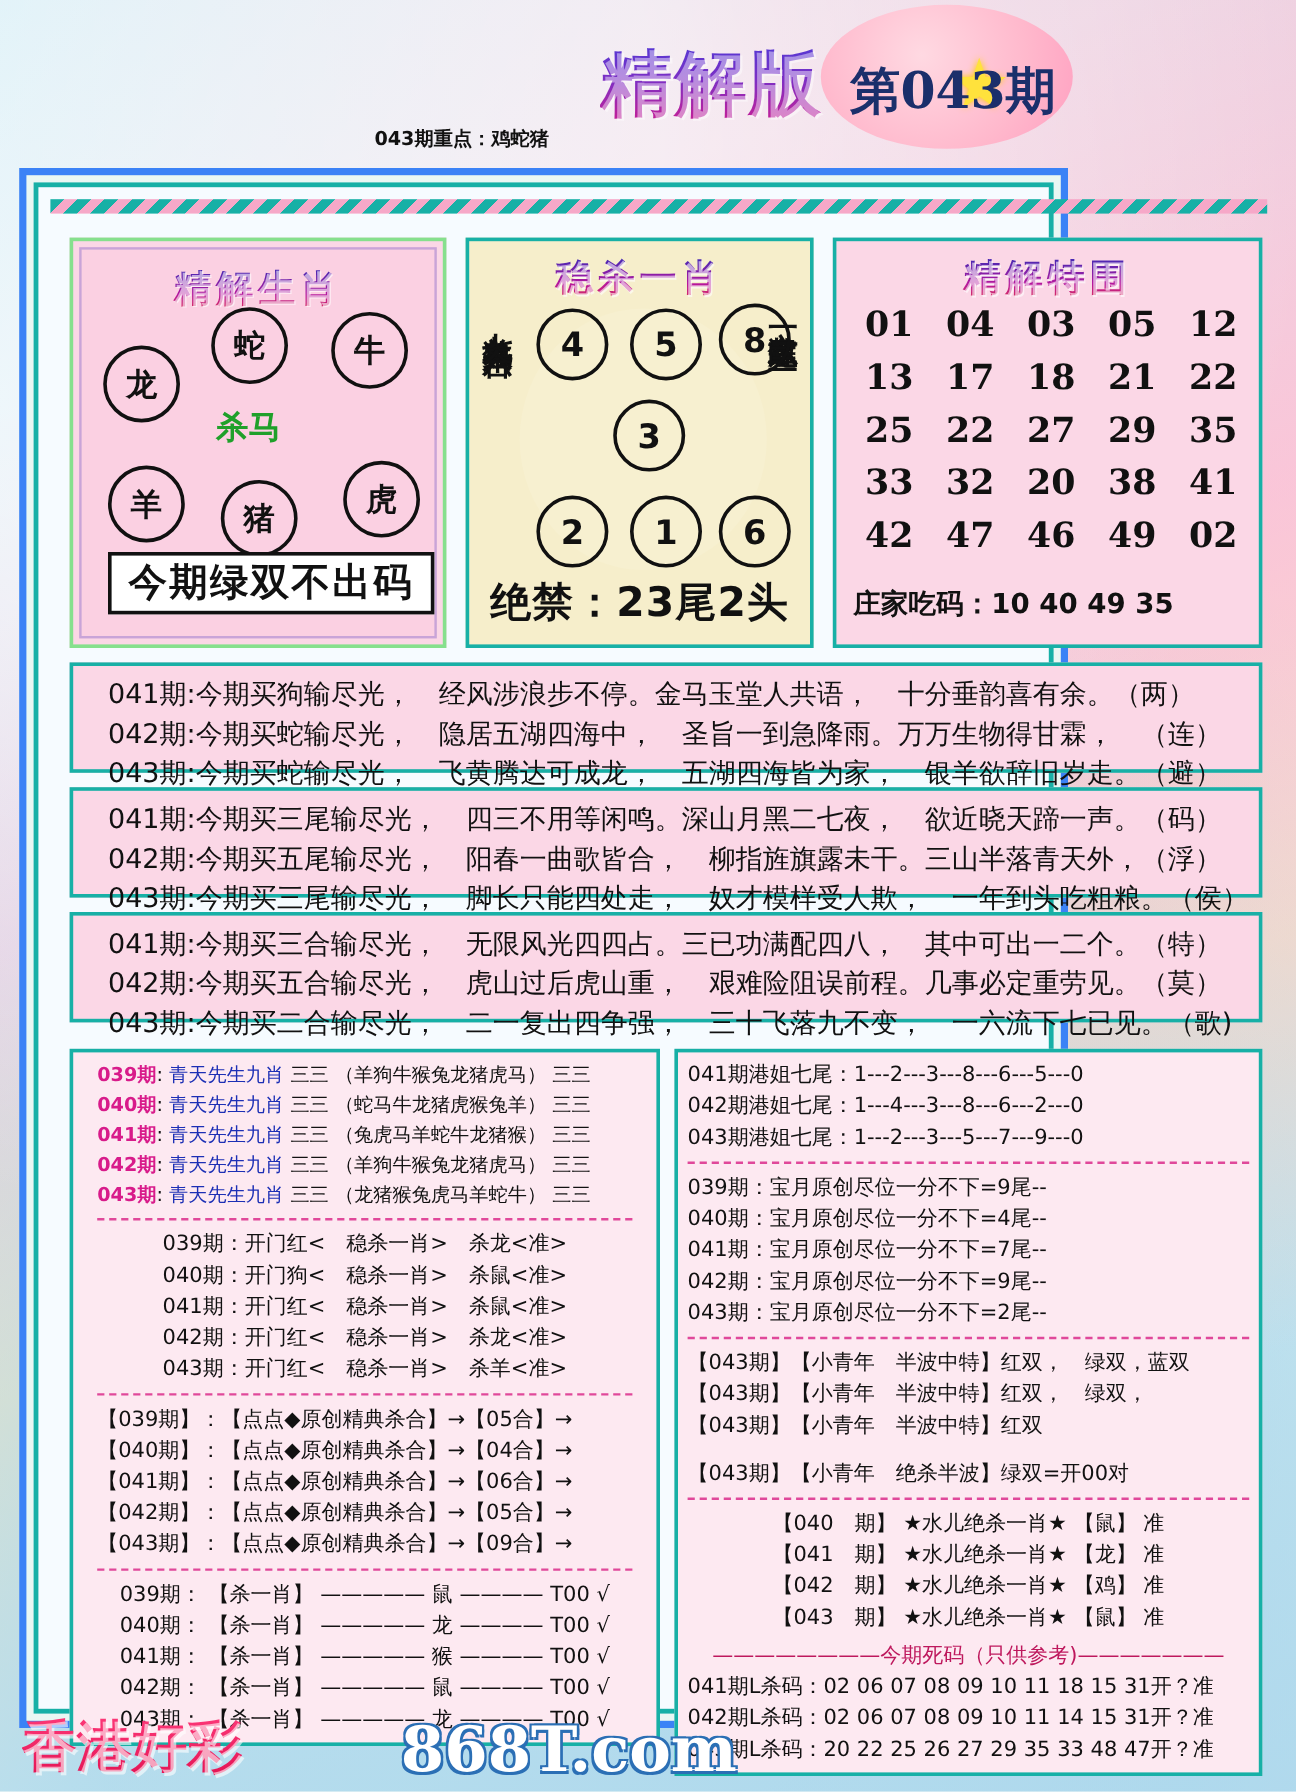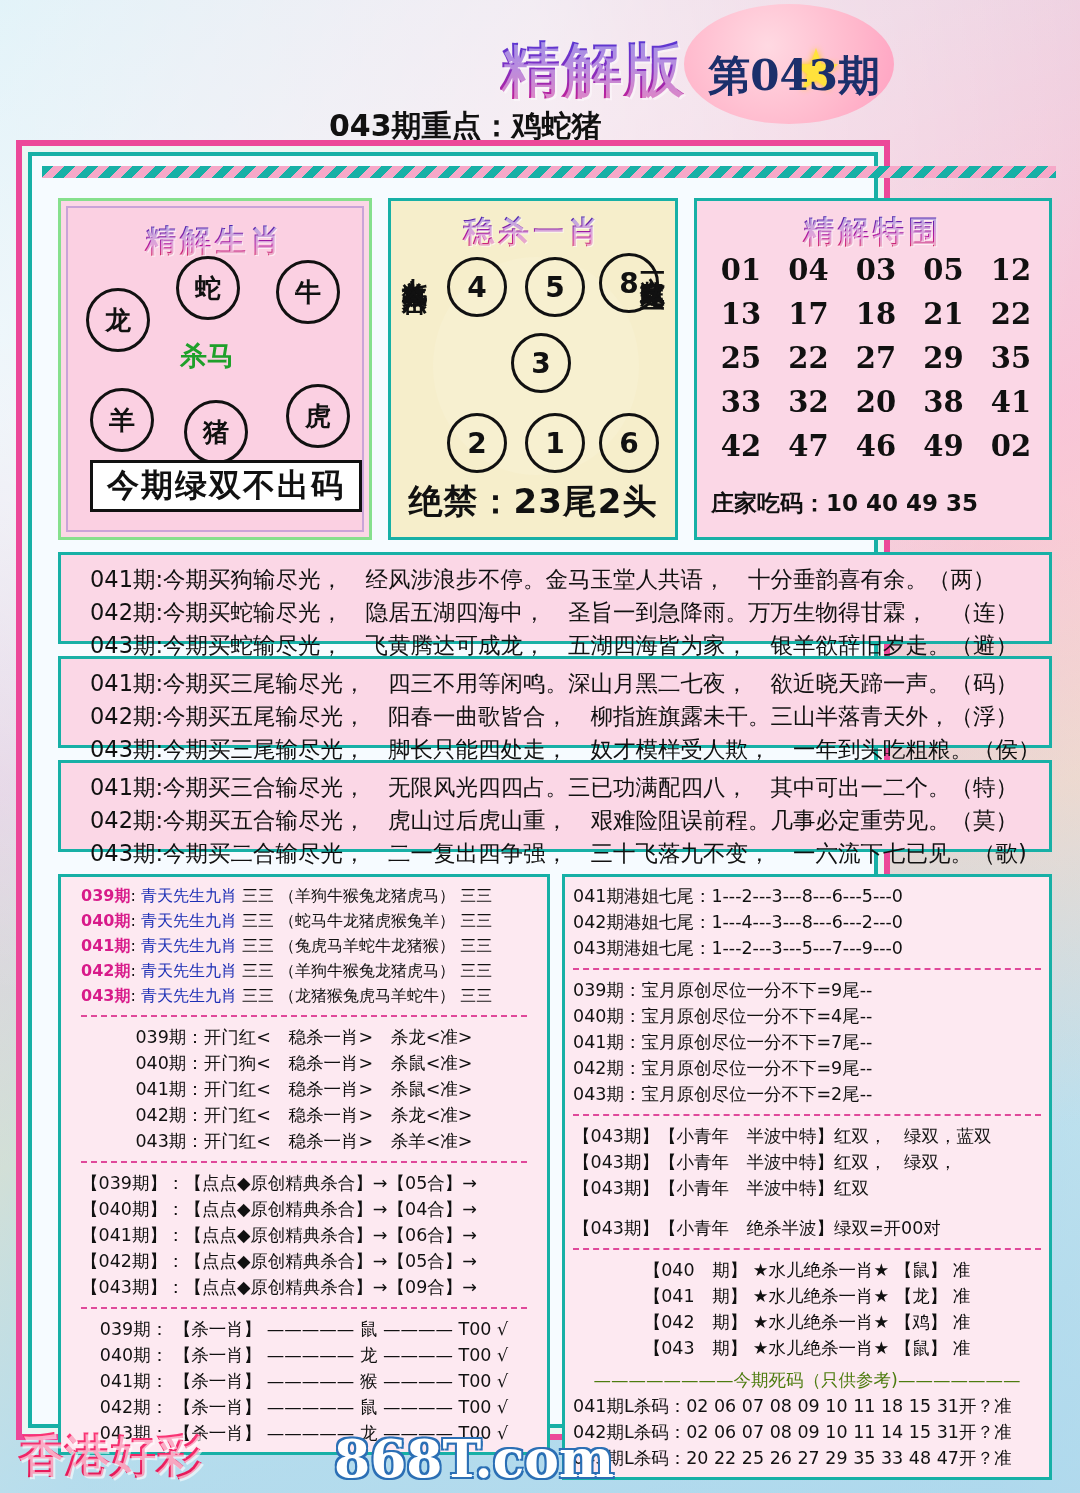--- a/index.html
+++ b/index.html
@@ -19,25 +19,25 @@
      background:radial-gradient(circle at 40% 35%, #ffd9e2 0%, #ffb8cc 60%, #ff9ec0 100%);}
   .hdr-title{position:absolute;left:500px;top:30px;font-size:60px;font-weight:bold;
      font-family:"DejaVu Serif","Liberation Serif",serif;
      background:linear-gradient(180deg,#4a3ad8 0%,#7d2fc4 45%,#d81b8a 100%);
      -webkit-background-clip:text;background-clip:text;color:transparent;
      text-shadow:2px 2px 0 rgba(255,255,255,.45);letter-spacing:2px;}
   .hdr-star{position:absolute;left:790px;top:36px;font-size:58px;color:#ffe23c;
      text-shadow:0 0 6px #ffcf00;}
   .hdr-issue{position:absolute;right:36px;top:48px;font-size:42px;font-weight:bold;color:#1b2f6b;
      font-family:"DejaVu Serif","Liberation Serif",serif;}
-  .hdr-key{position:absolute;left:329px;top:106px;font-size:30px;color:#111;font-weight:bold;}
+  .hdr-key{position:absolute;left:312px;top:106px;font-size:16px;color:#111;font-weight:bold;}
 
   
   .frame{position:absolute;left:16px;top:140px;width:874px;height:1300px;
-     border:6px solid #ec4899;background:#eaf7f3;box-sizing:border-box;}
+     border:6px solid #3b82f6;background:#eaf7f3;box-sizing:border-box;}
   .frame-inner{position:absolute;inset:6px;border:4px solid #17b0a6;background:#f6fbff;}
   .zig{position:absolute;left:10px;top:10px;width:1014px;height:12px;
      background:repeating-linear-gradient(135deg,#17b0a6 0 8px,#f6a8c8 8px 16px);}
 
   
   .topbox{position:absolute;border:3px solid #17b0a6;box-sizing:border-box;}
   .box1{left:26px;top:42px;width:314px;height:342px;background:#fbd7e6;border-color:#86e08d;}
   .box1 .inner{position:absolute;inset:5px;border:2px solid #c9a4d8;background:#fbd0e2;}
   .box2{left:356px;top:42px;width:290px;height:342px;background:#f6eecb;}
   .box3{left:662px;top:42px;width:358px;height:342px;background:#fbd7e6;}
@@ -75,21 +75,21 @@
   .verse .line{font-size:22.5px;line-height:33px;color:#111;white-space:nowrap;}
 
   
   .colL{position:absolute;left:26px;top:718px;width:492px;border:3px solid #17b0a6;
      background:#fde9f1;box-sizing:border-box;padding:6px 20px;}
   .colR{position:absolute;left:530px;top:718px;width:490px;border:3px solid #17b0a6;
      background:#fde9f1;box-sizing:border-box;padding:6px 8px;}
   .sep{height:0;border-top:2px dashed #e0489a;margin:7px 0;}
   .mid{font-size:17.5px;line-height:26px;color:#111;white-space:nowrap;}
   .ctr{text-align:center;}
-  .red{color:#4d7c0f;}
+  .red{color:#be185d;}
 
   .qt-row{font-size:16px;line-height:25px;color:#111;white-space:nowrap;}
   .qt-row .lbl{color:#d81b8a;font-weight:bold;}
   .qt-row .zs{color:#1c2fb5;}
 
   
   .footer{position:absolute;left:4px;bottom:0;width:1080px;height:70px;}
   .f-left{position:absolute;left:14px;bottom:6px;font-size:46px;font-weight:bold;
      font-family:"DejaVu Serif","Liberation Serif",serif;
      background:linear-gradient(180deg,#ff3b7b 0%,#e01050 100%);

